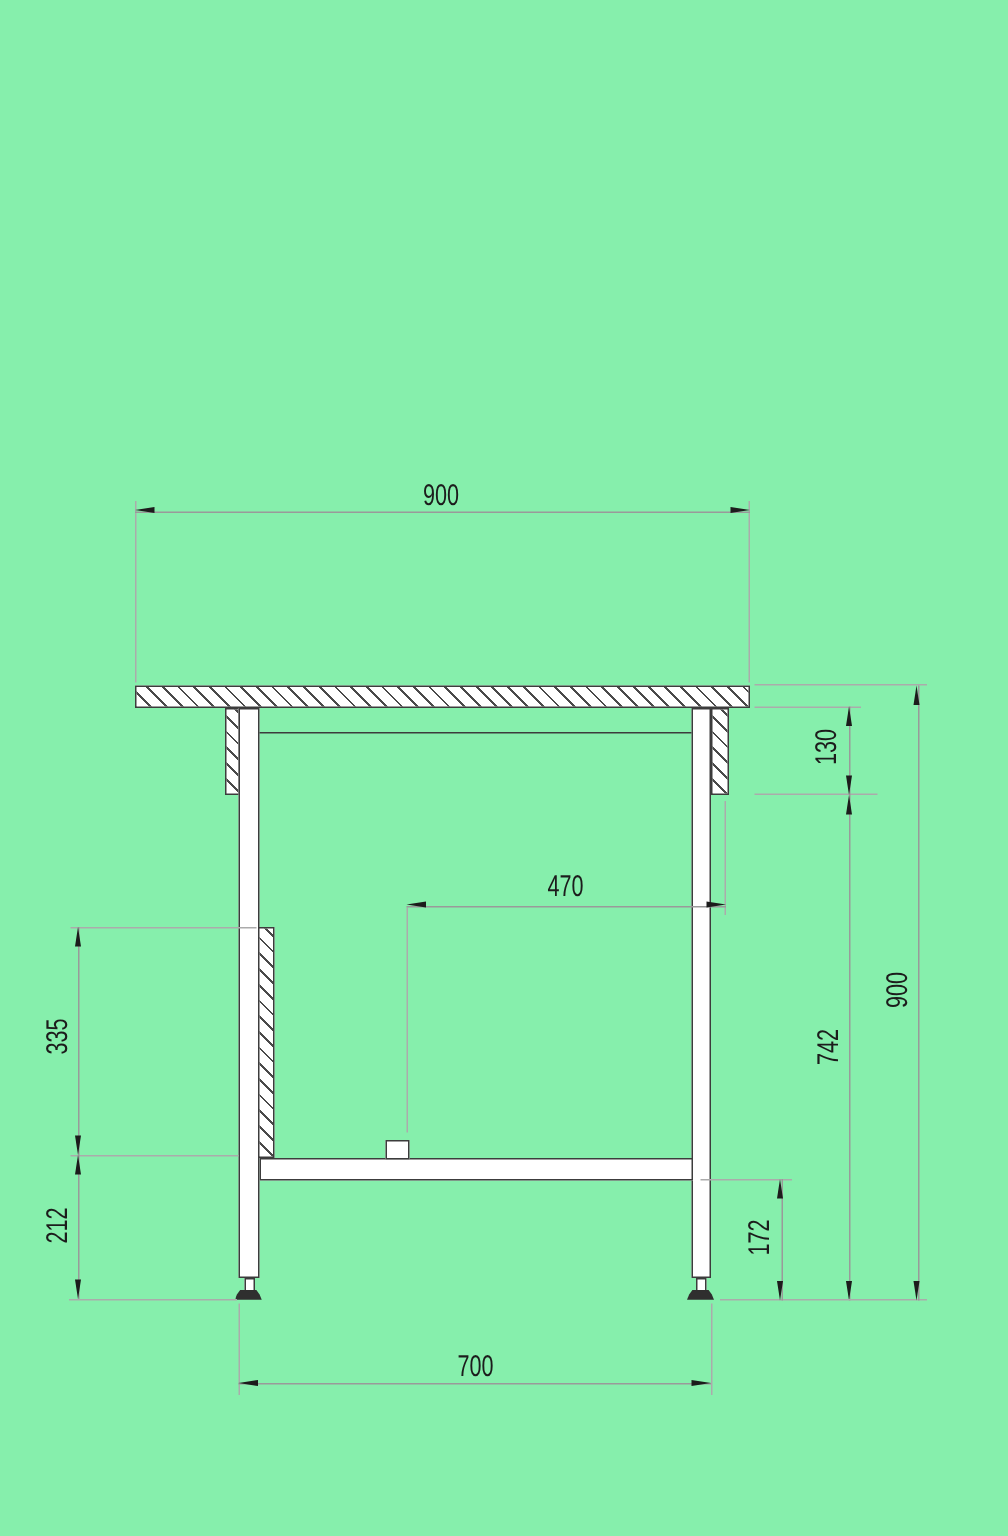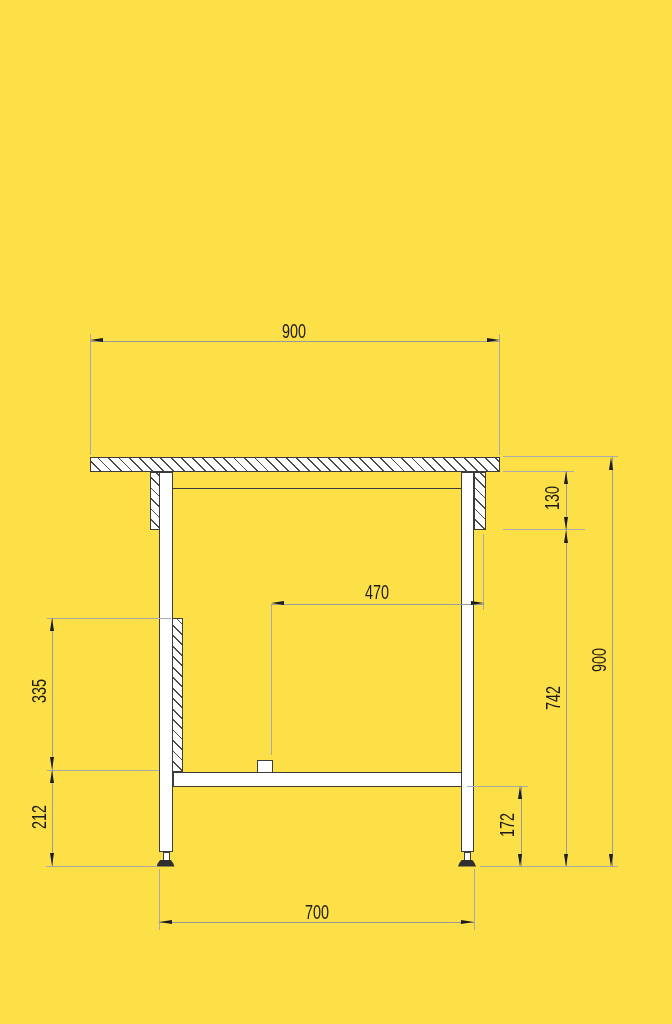--- a/index.html
+++ b/index.html
@@ -1,17 +1,17 @@
 <!DOCTYPE html>
 <html><head>
 <meta charset="utf-8">
 <style>
   html,body{margin:0;padding:0;background:#fff;}
   .canvas{
-    position:relative;width:672px;height:1024px;background:#fde047;overflow:hidden;
+    position:relative;width:672px;height:1024px;background:#86efac;overflow:hidden;
     font-family:"Liberation Sans", sans-serif;
   }
   .obj{position:absolute;border:1.5px solid #3c3c3c;background:#fff;box-sizing:border-box;}
   .thin{border-width:1.2px;}
   .hatch{background-image:repeating-linear-gradient(45deg,rgba(0,0,0,0) 0 6.1px,#4a4a4a 6.1px 7.4px);}
   .oline{position:absolute;background:#3c3c3c;}
   .dline{position:absolute;background:#9a9a9a;}
   .ext{position:absolute;background:#ababab;}
   .arr{position:absolute;width:0;height:0;}
   .aL{border-top:2.5px solid transparent;border-bottom:2.5px solid transparent;border-right:13px solid #1c1c1c;}

